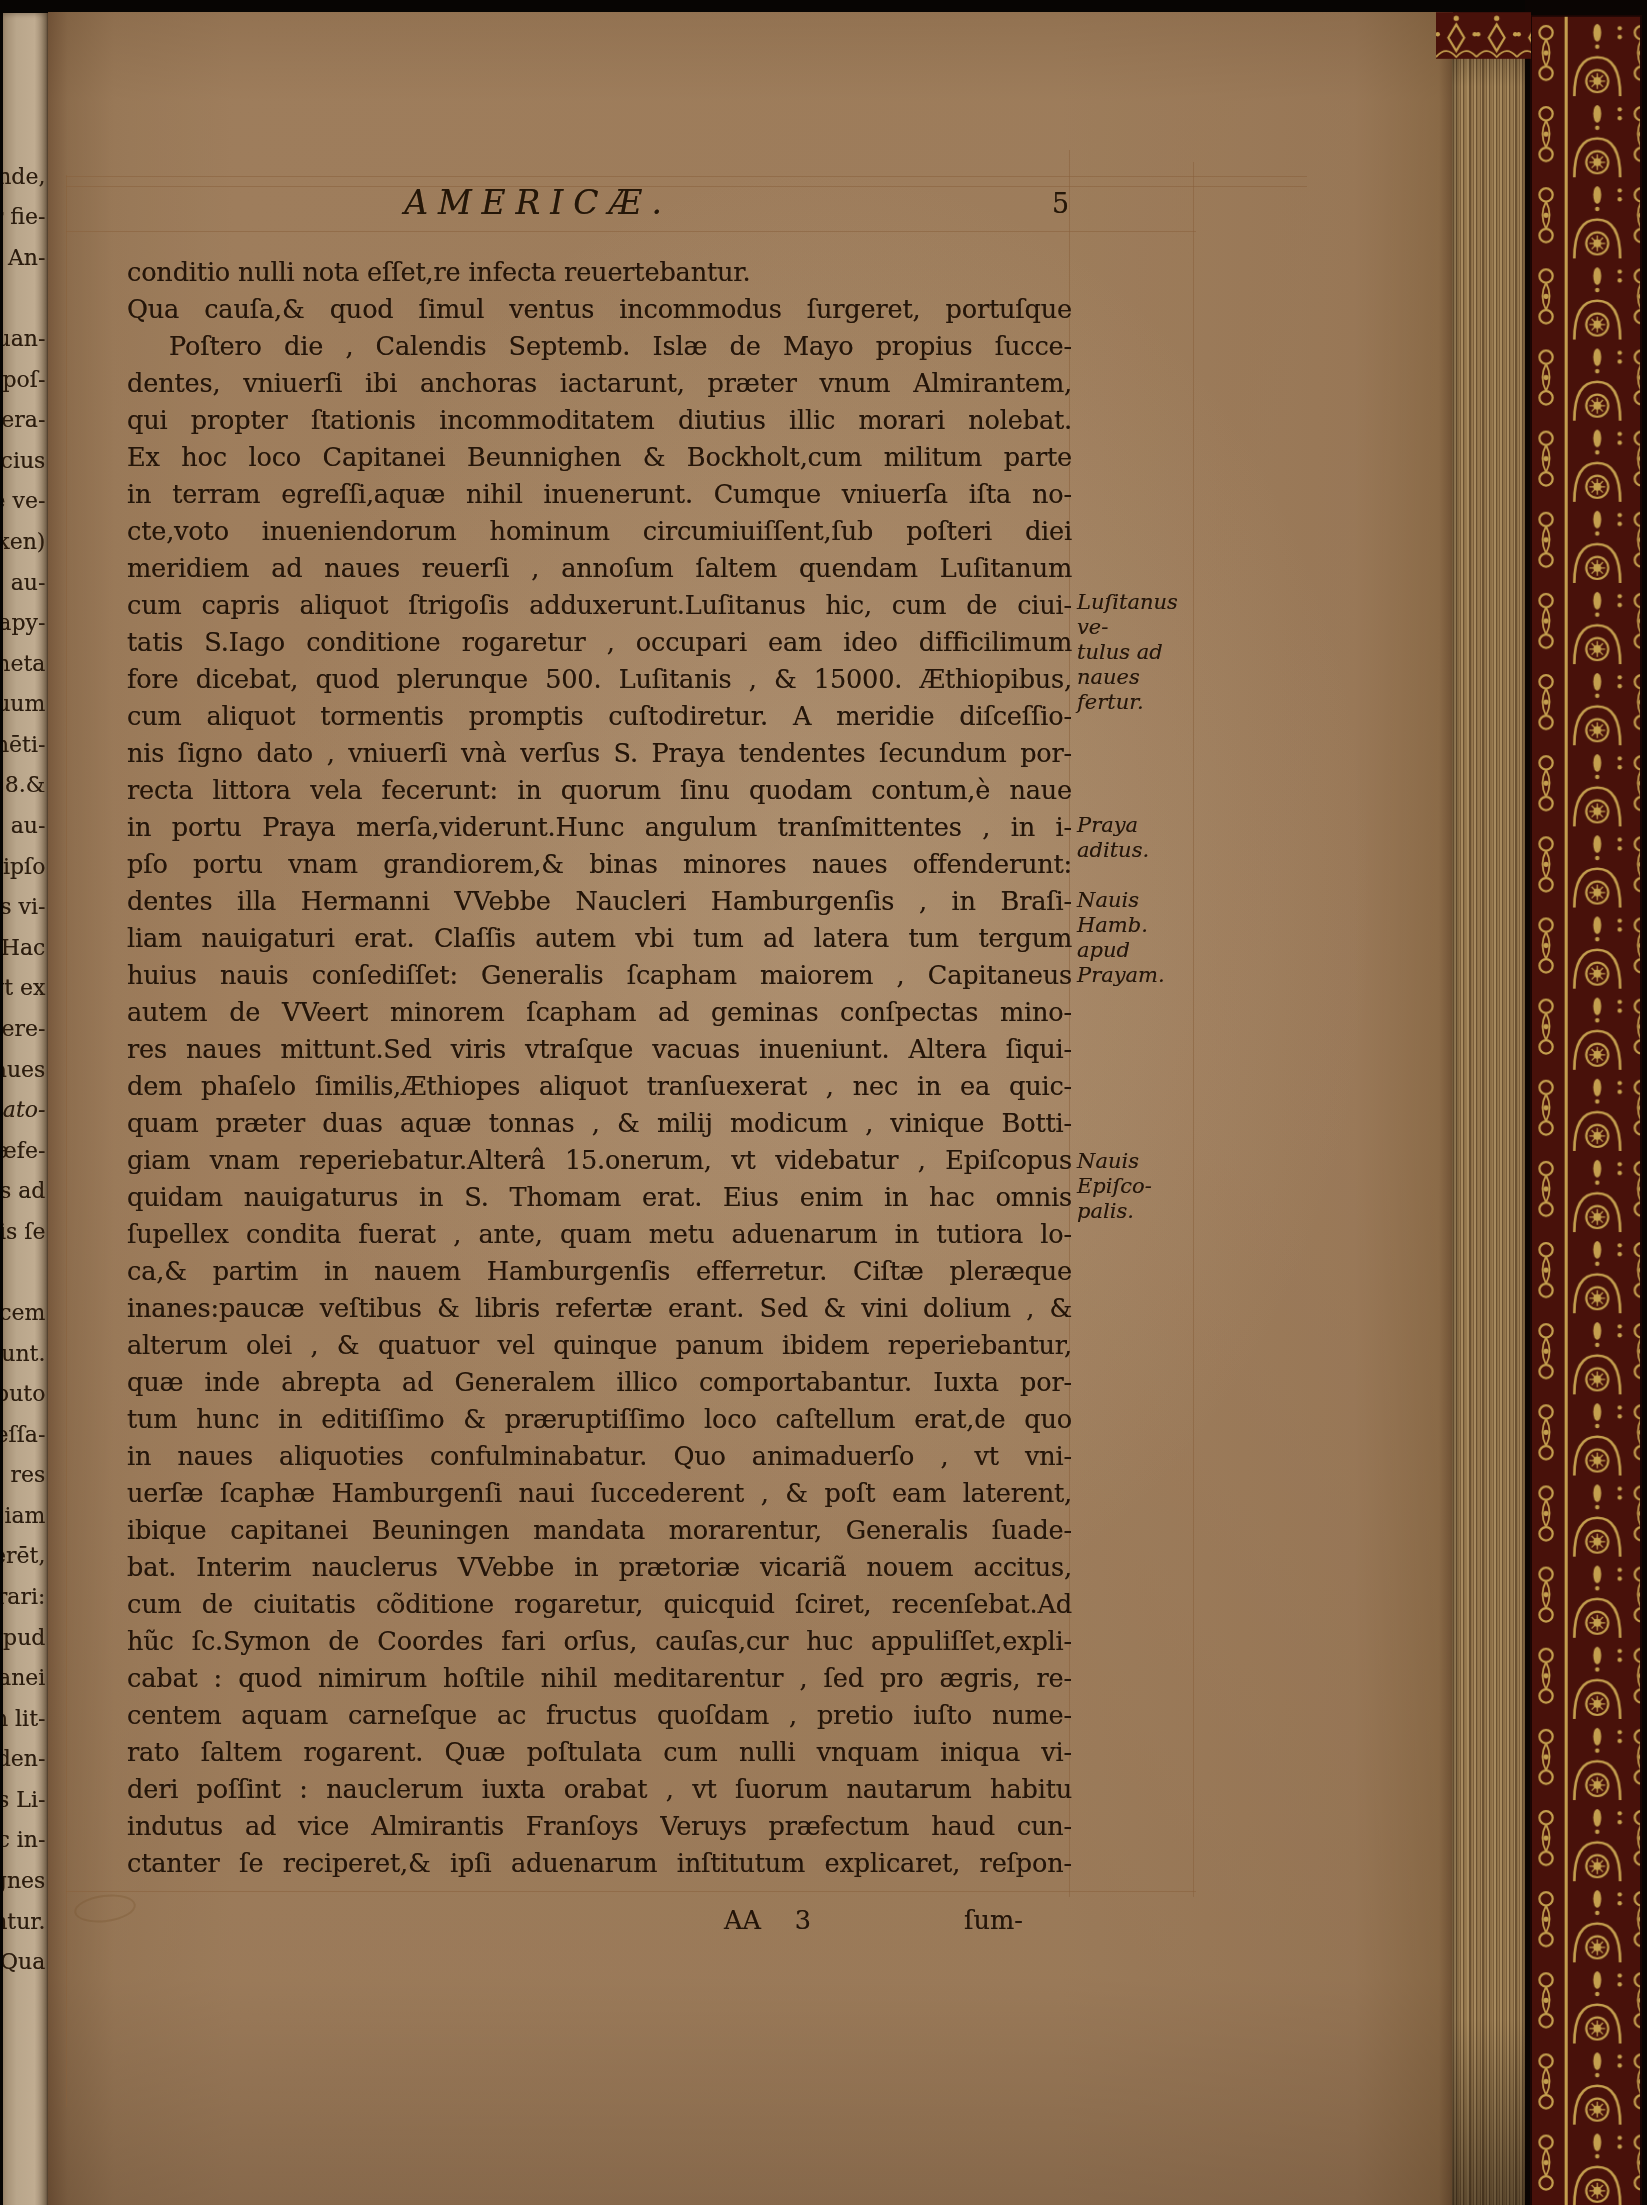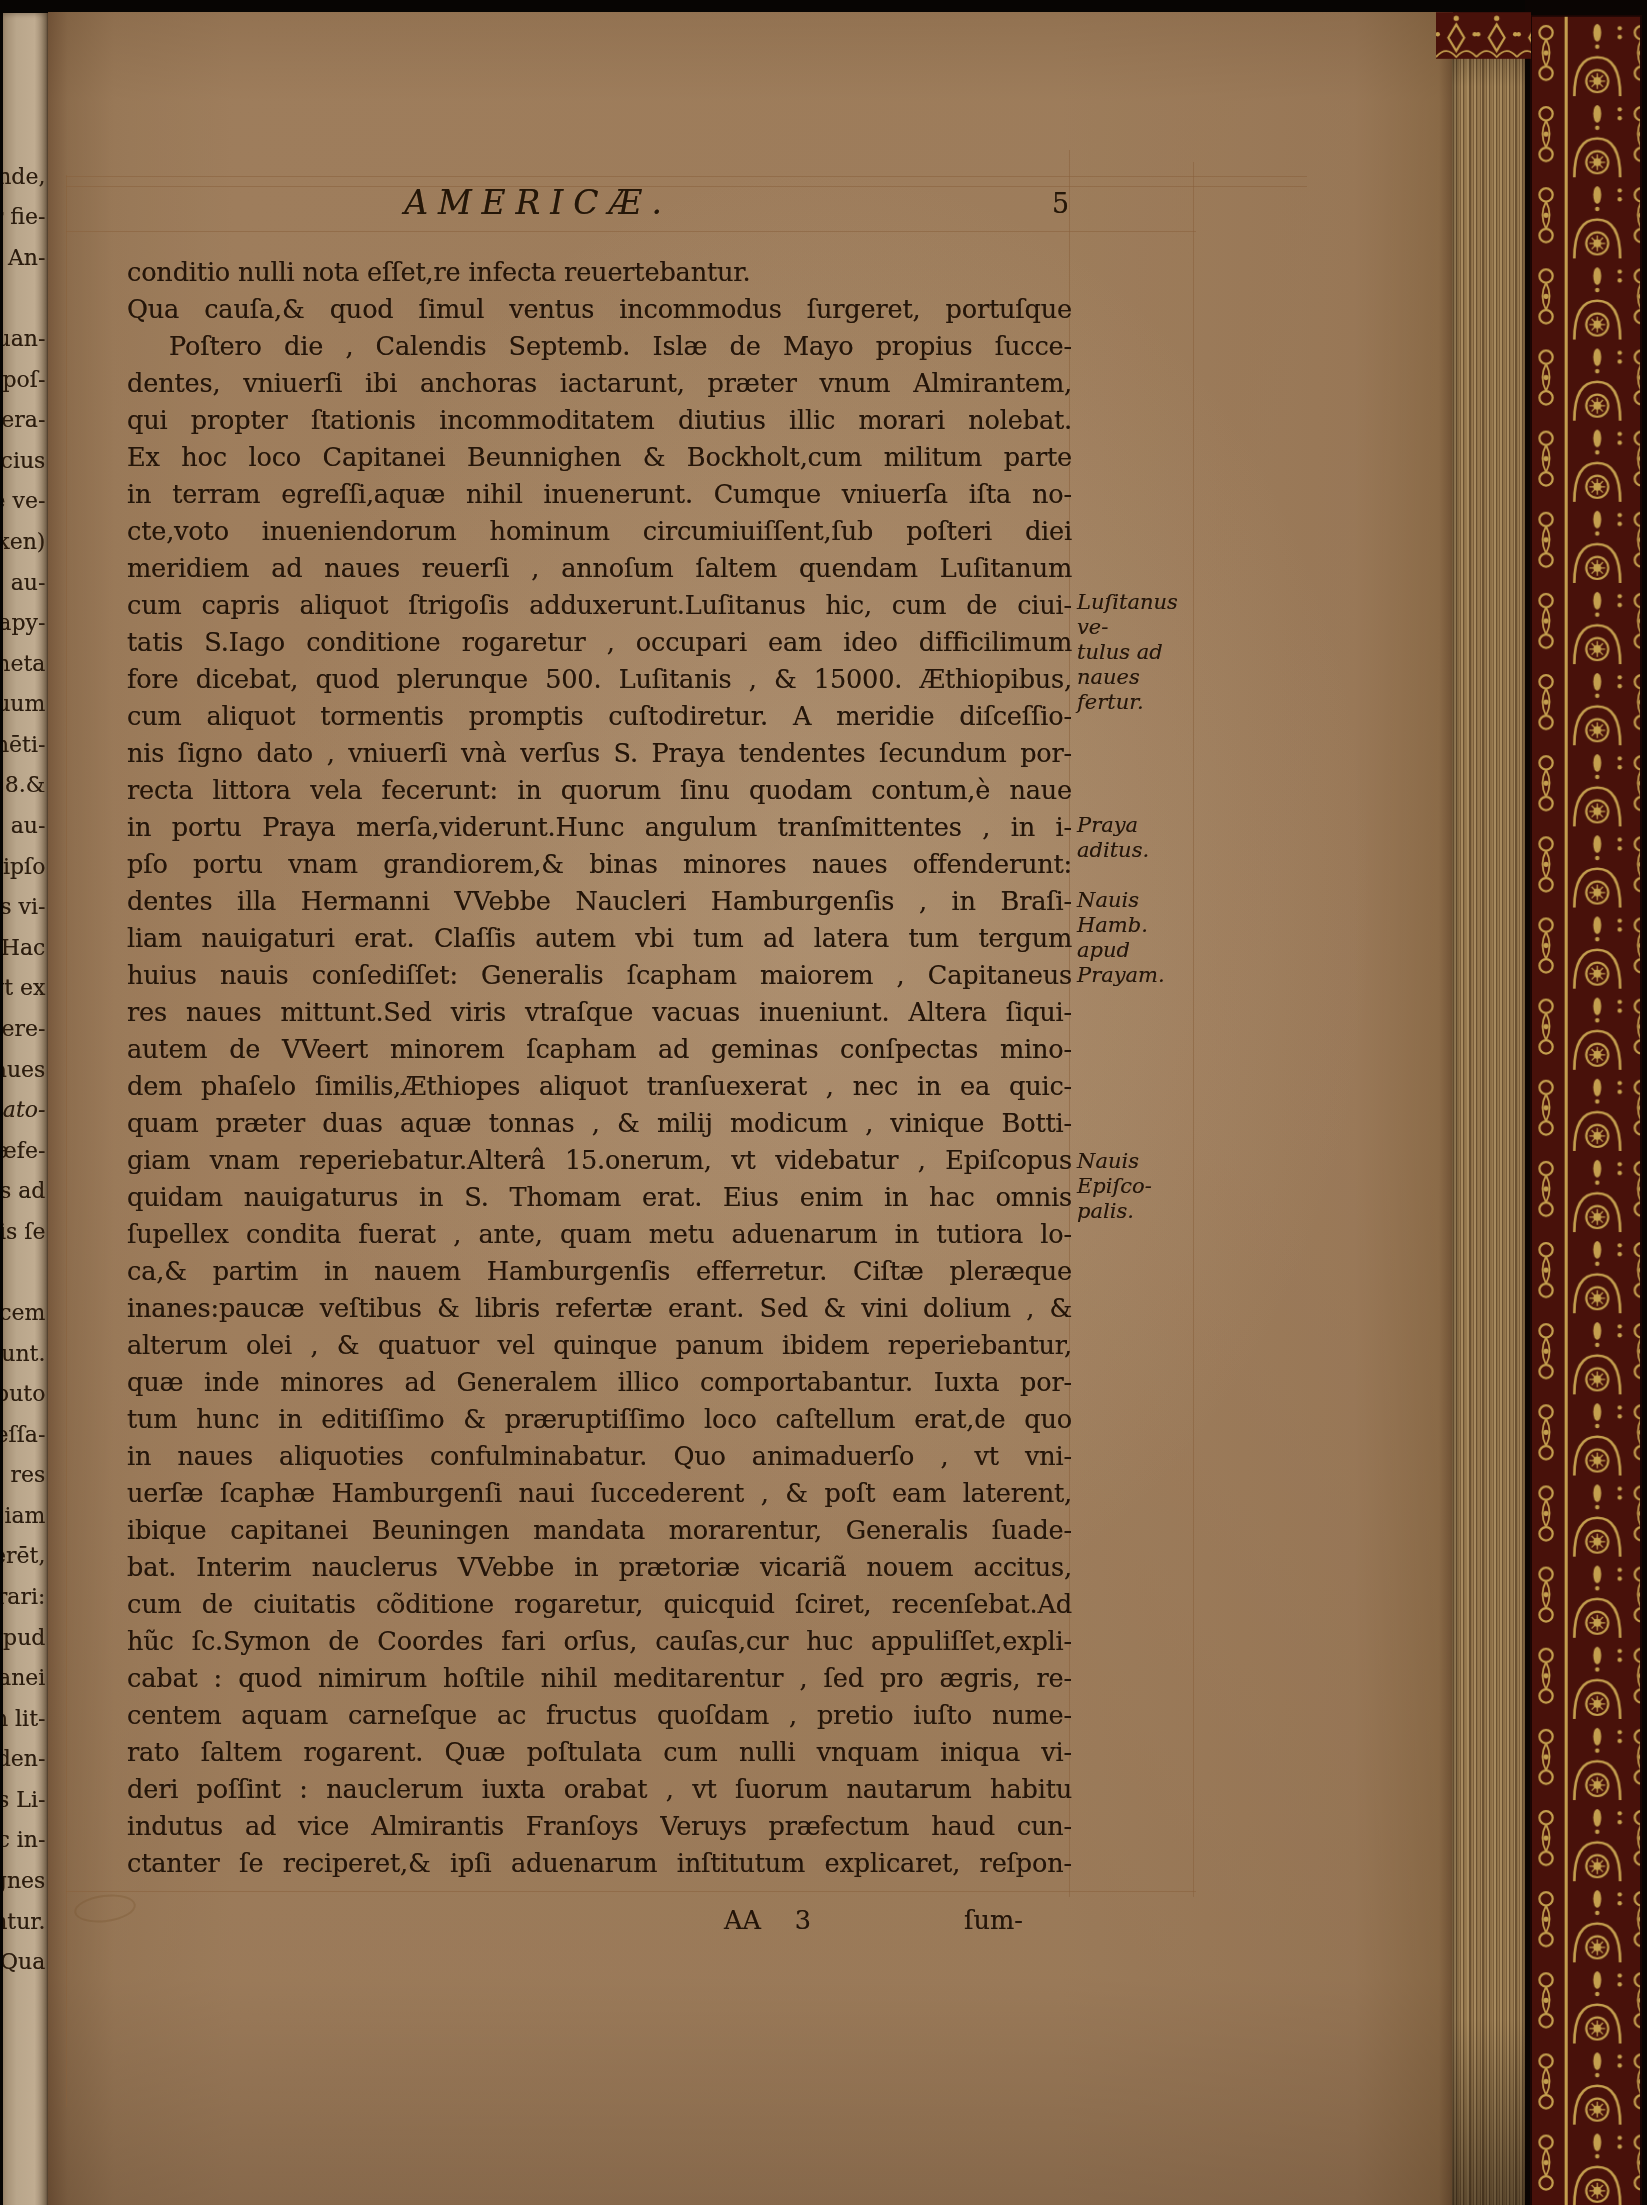--- a/index.html
+++ b/index.html
@@ -172,31 +172,31 @@
       <div class="tl">tatis S.Iago conditione rogaretur , occupari eam ideo difficilimum</div>
       <div class="tl">fore dicebat, quod plerunque 500. Luſitanis , &amp; 15000. Æthiopibus,</div>
       <div class="tl">cum aliquot tormentis promptis cuſtodiretur. A meridie diſceſſio-</div>
       <div class="tl">nis ſigno dato , vniuerſi vnà verſus S. Praya tendentes ſecundum por-</div>
       <div class="tl">recta littora vela fecerunt: in quorum ſinu quodam contum,è naue</div>
       <div class="tl">in portu Praya merſa,viderunt.Hunc angulum tranſmittentes , in i-</div>
       <div class="tl">pſo portu vnam grandiorem,&amp; binas minores naues offenderunt:</div>
       <div class="tl">dentes illa Hermanni VVebbe Naucleri Hamburgenſis , in Braſi-</div>
       <div class="tl">liam nauigaturi erat. Claſſis autem vbi tum ad latera tum tergum</div>
       <div class="tl">huius nauis conſediſſet: Generalis ſcapham maiorem , Capitaneus</div>
+      <div class="tl">autem de VVeert minorem ſcapham ad geminas conſpectas mino-</div>
       <div class="tl">res naues mittunt.Sed viris vtraſque vacuas inueniunt. Altera ſiqui-</div>
-      <div class="tl">autem de VVeert minorem ſcapham ad geminas conſpectas mino-</div>
       <div class="tl">dem phaſelo ſimilis,Æthiopes aliquot tranſuexerat , nec in ea quic-</div>
       <div class="tl">quam præter duas aquæ tonnas , &amp; milij modicum , vinique Botti-</div>
       <div class="tl">giam vnam reperiebatur.Alterâ 15.onerum, vt videbatur , Epiſcopus</div>
       <div class="tl">quidam nauigaturus in S. Thomam erat. Eius enim in hac omnis</div>
       <div class="tl">ſupellex condita fuerat , ante, quam metu aduenarum in tutiora lo-</div>
       <div class="tl">ca,&amp; partim in nauem Hamburgenſis efferretur. Ciſtæ pleræque</div>
       <div class="tl">inanes:paucæ veſtibus &amp; libris refertæ erant. Sed &amp; vini dolium , &amp;</div>
       <div class="tl">alterum olei , &amp; quatuor vel quinque panum ibidem reperiebantur,</div>
-      <div class="tl">quæ inde minores ad Generalem illico comportabantur. Iuxta por-</div>
+      <div class="tl">quæ inde abrepta ad Generalem illico comportabantur. Iuxta por-</div>
       <div class="tl">tum hunc in editiſſimo &amp; præruptiſſimo loco caſtellum erat,de quo</div>
       <div class="tl">in naues aliquoties confulminabatur. Quo animaduerſo , vt vni-</div>
       <div class="tl">uerſæ ſcaphæ Hamburgenſi naui ſuccederent , &amp; poſt eam laterent,</div>
       <div class="tl">ibique capitanei Beuningen mandata morarentur, Generalis ſuade-</div>
       <div class="tl">bat. Interim nauclerus VVebbe in prætoriæ vicariã nouem accitus,</div>
       <div class="tl">cum de ciuitatis cõditione rogaretur, quicquid ſciret, recenſebat.Ad</div>
       <div class="tl">hũc ſc.Symon de Coordes fari orſus, cauſas,cur huc appuliſſet,expli-</div>
       <div class="tl">cabat : quod nimirum hoſtile nihil meditarentur , ſed pro ægris, re-</div>
       <div class="tl">centem aquam carneſque ac fructus quoſdam , pretio iuſto nume-</div>
       <div class="tl">rato ſaltem rogarent. Quæ poſtulata cum nulli vnquam iniqua vi-</div>

